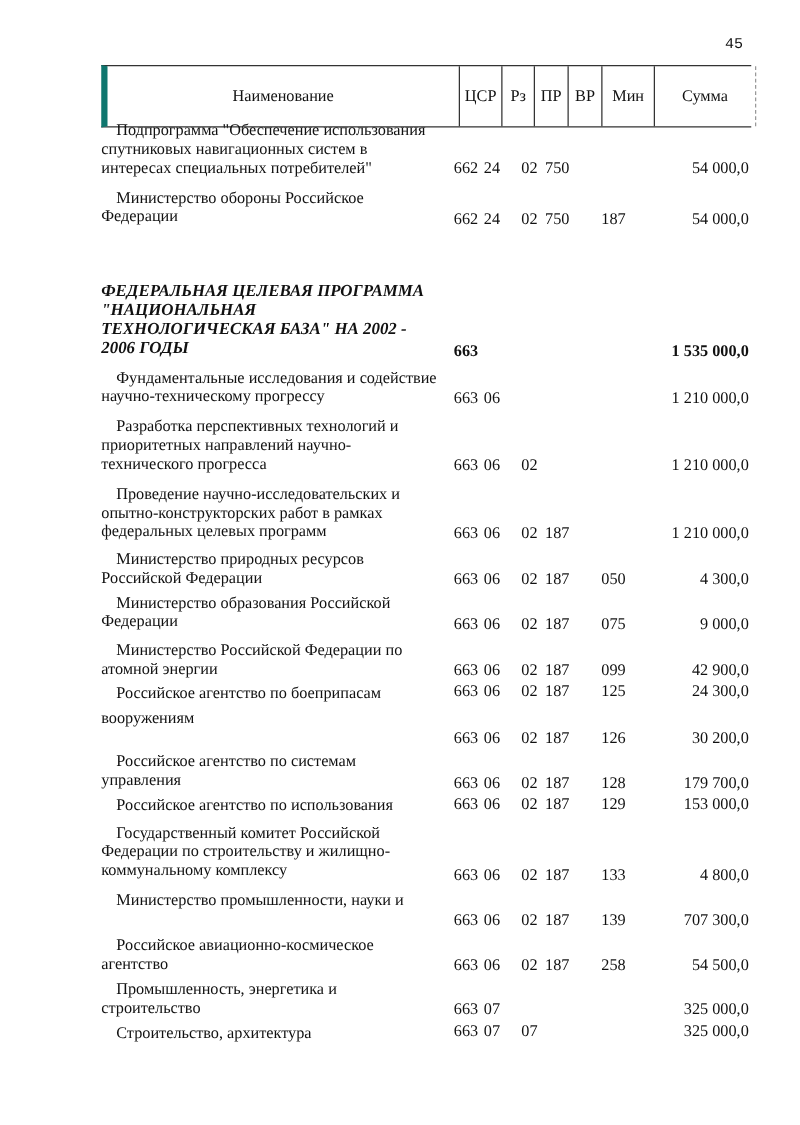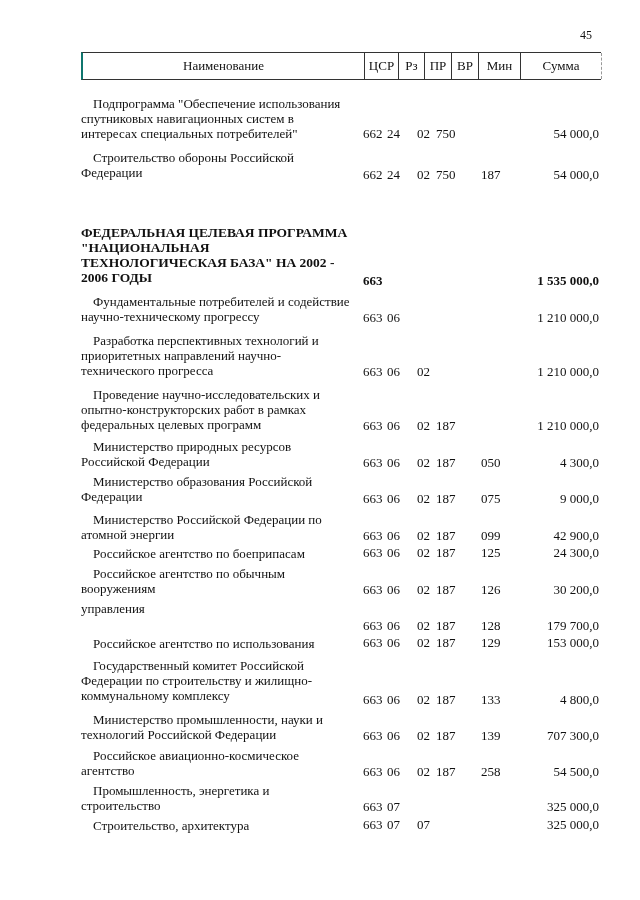--- a/index.html
+++ b/index.html
@@ -1,36 +1,36 @@
 <!DOCTYPE html>
 <html><head>
   <meta charset="utf-8">
   <style>
     html, body { margin: 0; padding: 0; }
     body {
       width: 640px; height: 900px; background: #ffffff; position: relative; overflow: hidden;
       font-family: "Liberation Serif", "DejaVu Serif", serif; color: #111; font-size: 13px;
     }
-    .page-number { position: absolute; top: 28px; left: 580px; font-size: 12px; }
+    .page-number { position: absolute; top: 28px; left: 580px; font-size: 12px; font-family: Liberation Mono, monospace; }
     .header-table {
-      position: absolute; top: 52px; left: 81px; width: 520px; height: 28px;
-      border-top: 1px solid #333; border-bottom: 1px solid #333; border-left: 2px solid #0f766e;
+      position: absolute; top: 52px; left: 81px; width: 520px; height: 50px;
+      border-top: 1px solid #333; border-bottom: 1px solid #333; border-left: 5px solid #0f766e;
       box-sizing: border-box;
     }
     .hcell {
       position: absolute; top: 0; height: 100%; display: flex; align-items: center; justify-content: center;
       border-left: 1px solid #333; box-sizing: border-box; font-size: 13px;
     }
     .hcell.first { border-left: none; }
     .hcell.last { border-right: 1px dashed #999; }
     .row { position: absolute; left: 81px; width: 520px; line-height: 15px; }
     .name { position: absolute; left: 0; width: 280px; }
     .name .line { display: block; white-space: nowrap; }
     .name .line.indent { padding-left: 12px; }
-    .name.bold { font-weight: bold; font-size: 13.5px; }
+    .name.bold { font-weight: bold; font-size: 13.5px; font-style: italic; }
     .codes { position: absolute; bottom: 0; left: 282px; white-space: nowrap; }
     .codes span { position: absolute; bottom: 0; }
     .c-csr { left: 0; }
     .c-rz { left: 24px; }
     .c-pr { left: 54px; }
     .c-vr { left: 73px; }
     .c-min { left: 118px; }
     .sum { position: absolute; bottom: 0; right: 2px; text-align: left; white-space: nowrap; }
     .bold { font-weight: bold; }
   </style>
@@ -60,21 +60,21 @@
         <span class="c-csr">662</span>
         <span class="c-rz">24</span>
         <span class="c-pr">02</span>
         <span class="c-vr">750</span>
         <span class="c-min"></span>
       </div>
       <div class="sum">54 000,0</div>
     </div>
     <div class="row" style="top: 150px; height: 32px;">
       <div class="name">
-        <span class="line indent">Строительство обороны Российской</span>
+        <span class="line indent">Министерство обороны Российское</span>
         <span class="line">Федерации</span>
       </div>
       <div class="codes" style="height: 15px;">
         <span class="c-csr">662</span>
         <span class="c-rz">24</span>
         <span class="c-pr">02</span>
         <span class="c-vr">750</span>
         <span class="c-min">187</span>
       </div>
       <div class="sum">54 000,0</div>
@@ -90,21 +90,21 @@
         <span class="c-csr">663</span>
         <span class="c-rz"></span>
         <span class="c-pr"></span>
         <span class="c-vr"></span>
         <span class="c-min"></span>
       </div>
       <div class="sum bold">1 535 000,0</div>
     </div>
     <div class="row" style="top: 294px; height: 31px;">
       <div class="name">
-        <span class="line indent">Фундаментальные потребителей и содействие</span>
+        <span class="line indent">Фундаментальные исследования и содействие</span>
         <span class="line">научно-техническому прогрессу</span>
       </div>
       <div class="codes" style="height: 15px;">
         <span class="c-csr">663</span>
         <span class="c-rz">06</span>
         <span class="c-pr"></span>
         <span class="c-vr"></span>
         <span class="c-min"></span>
       </div>
       <div class="sum">1 210 000,0</div>
@@ -189,34 +189,34 @@
         <span class="c-csr">663</span>
         <span class="c-rz">06</span>
         <span class="c-pr">02</span>
         <span class="c-vr">187</span>
         <span class="c-min">125</span>
       </div>
       <div class="sum">24 300,0</div>
     </div>
     <div class="row" style="top: 566px; height: 31px;">
       <div class="name">
-        <span class="line indent">Российское агентство по обычным</span>
         <span class="line">вооружениям</span>
       </div>
       <div class="codes" style="height: 15px;">
         <span class="c-csr">663</span>
         <span class="c-rz">06</span>
         <span class="c-pr">02</span>
         <span class="c-vr">187</span>
         <span class="c-min">126</span>
       </div>
       <div class="sum">30 200,0</div>
     </div>
     <div class="row" style="top: 601px; height: 32px;">
       <div class="name">
+        <span class="line indent">Российское агентство по системам</span>
         <span class="line">управления</span>
       </div>
       <div class="codes" style="height: 15px;">
         <span class="c-csr">663</span>
         <span class="c-rz">06</span>
         <span class="c-pr">02</span>
         <span class="c-vr">187</span>
         <span class="c-min">128</span>
       </div>
       <div class="sum">179 700,0</div>
@@ -245,21 +245,20 @@
         <span class="c-rz">06</span>
         <span class="c-pr">02</span>
         <span class="c-vr">187</span>
         <span class="c-min">133</span>
       </div>
       <div class="sum">4 800,0</div>
     </div>
     <div class="row" style="top: 712px; height: 31px;">
       <div class="name">
         <span class="line indent">Министерство промышленности, науки и</span>
-        <span class="line">технологий Российской Федерации</span>
       </div>
       <div class="codes" style="height: 15px;">
         <span class="c-csr">663</span>
         <span class="c-rz">06</span>
         <span class="c-pr">02</span>
         <span class="c-vr">187</span>
         <span class="c-min">139</span>
       </div>
       <div class="sum">707 300,0</div>
     </div>

